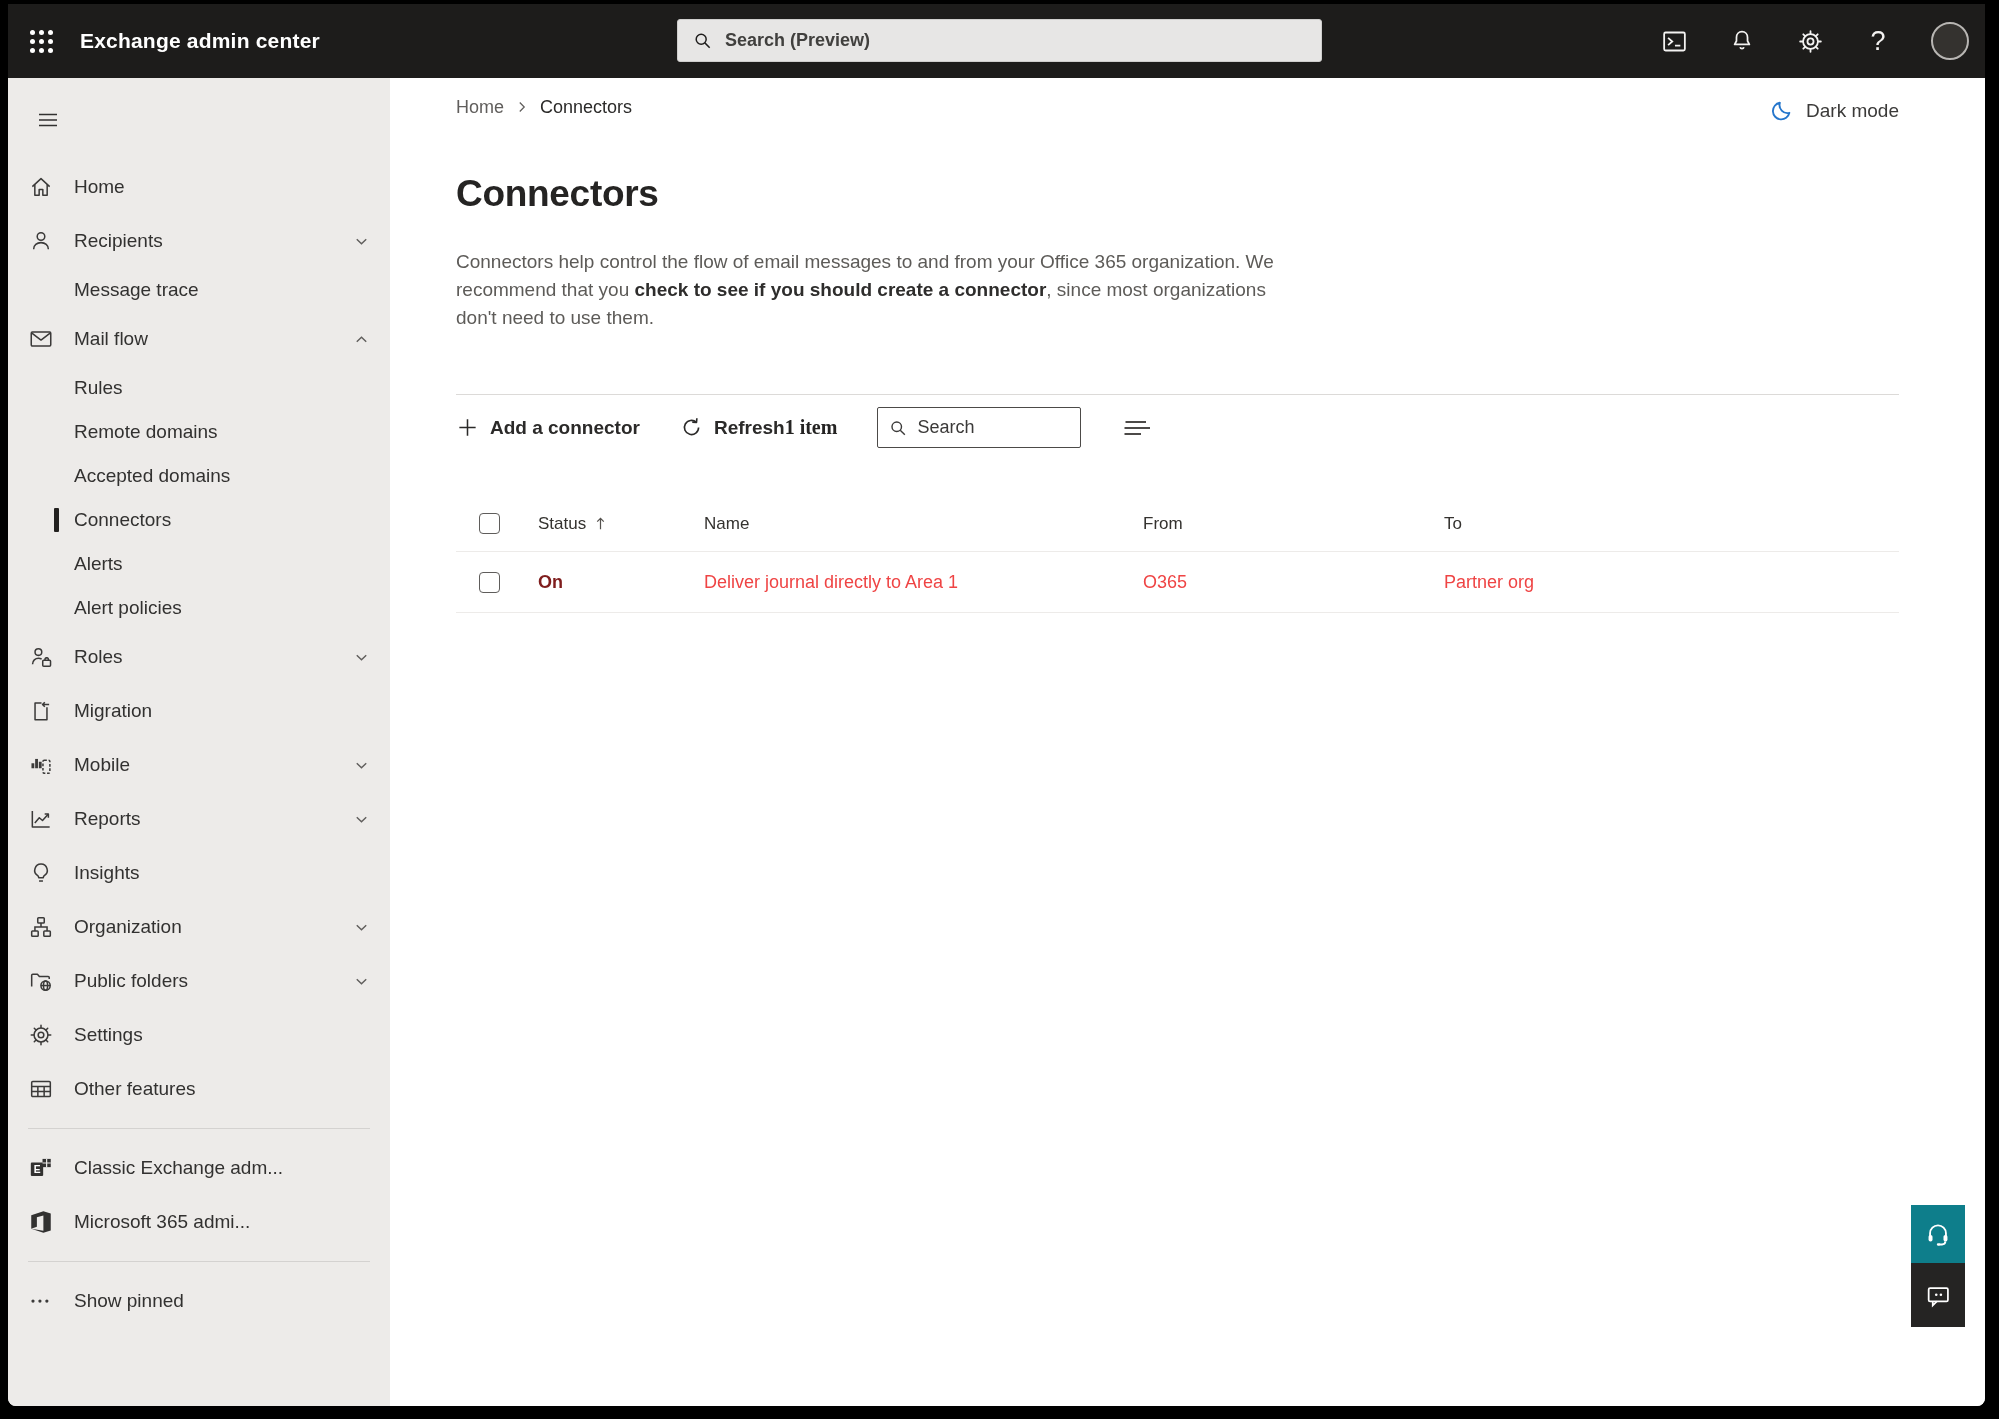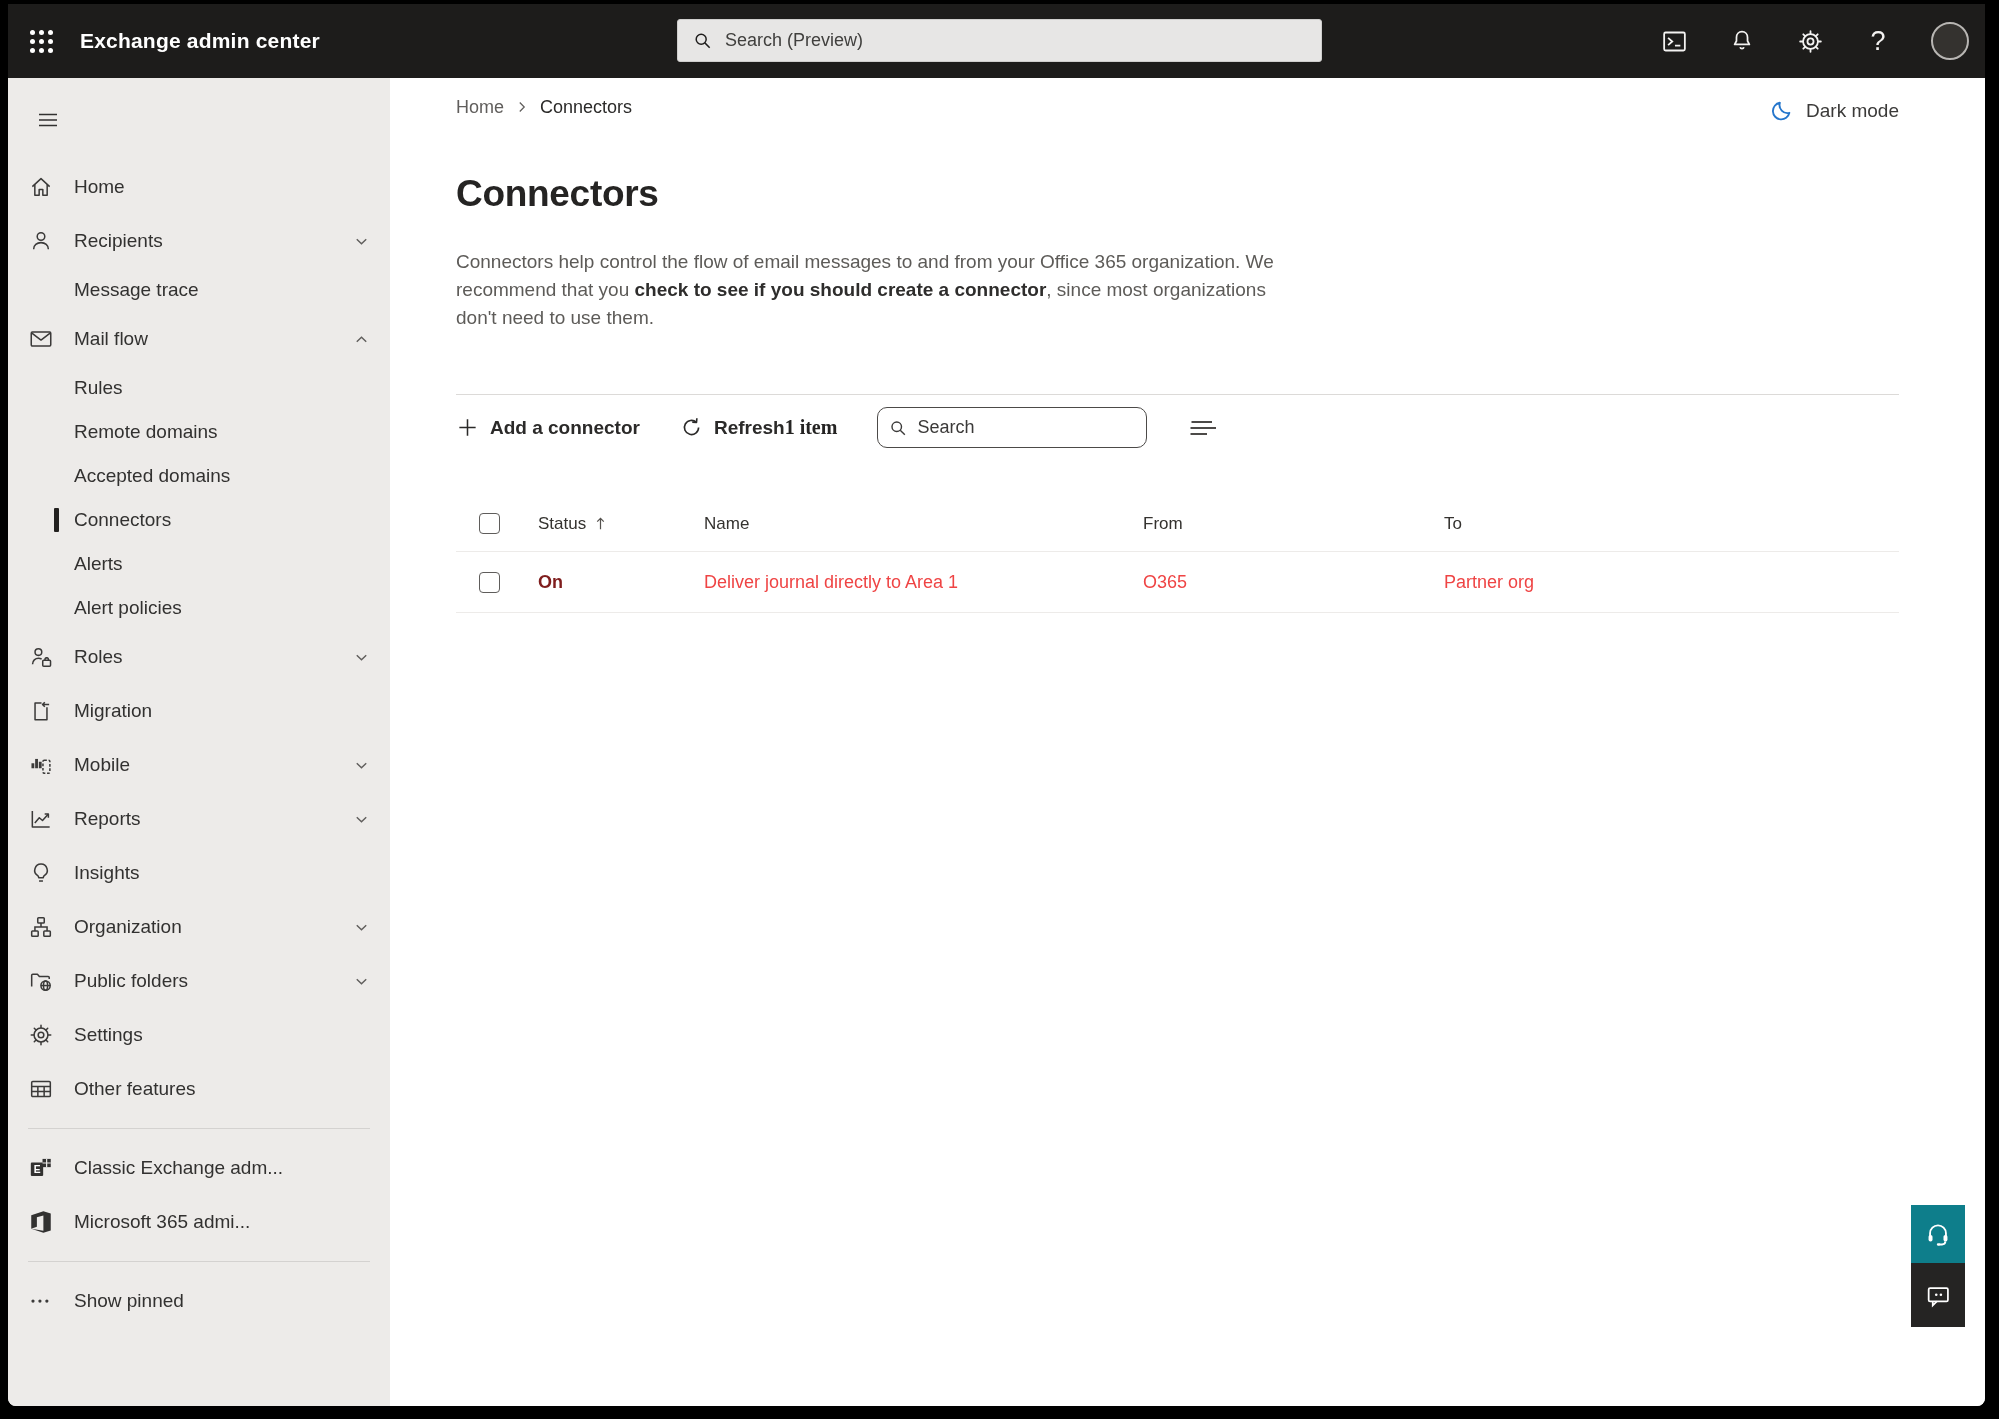--- a/index.html
+++ b/index.html
@@ -7,21 +7,21 @@
   .frame { position:absolute; left:8px; top:4px; width:1977px; height:1402px; background:#fff; border-radius:0 0 8px 8px; overflow:hidden; }
 
   
   .topbar { position:relative; height:74px; background:#1d1c1b; display:flex; align-items:center; }
   .waffle-btn { width:46px; height:74px; display:flex; align-items:center; justify-content:center; cursor:pointer; margin-left:10px; }
   .waffle { display:grid; grid-template-columns:repeat(3,5px); grid-template-rows:repeat(3,5px); gap:4px; }
   .waffle i { width:5px; height:5px; background:#fff; border-radius:50%; }
   .app-title { color:#fff; font-size:21px; font-weight:600; margin-left:16px; letter-spacing:0.2px; }
   .top-search { position:absolute; left:669px; top:15px; width:645px; height:43px; background:#e7e6e5; border:1px solid #cfcecd; border-radius:3px; display:flex; align-items:center; padding:0 14px; }
   .top-search svg { flex:0 0 auto; margin-right:12px; }
-  .top-search input { border:none; outline:none; background:transparent; font-size:18px; color:#14532d; width:100%; font-family:"Liberation Sans",sans-serif; }
+  .top-search input { border:none; outline:none; background:transparent; font-size:18px; color:#14532d; width:100%; font-family:"Liberation Sans",sans-serif;font-weight:bold; }
   .top-search input::placeholder { color:#41403e; opacity:1; }
   .top-icons { position:absolute; right:16px; top:0; height:74px; display:flex; align-items:center; gap:38px; }
   .top-icon-btn { width:30px; height:30px; display:flex; align-items:center; justify-content:center; cursor:pointer; }
   .help-glyph { color:#f3f2f1; font-size:27px; font-weight:400; line-height:1; }
   .avatar { width:38px; height:38px; border-radius:50%; background:#34322f; border:2px solid #b8b6b3; cursor:pointer; }
 
   .app-body { display:flex; height:1328px; }
 
   
   .sidebar { width:382px; background:#edebe9; flex:0 0 auto; padding-top:22px; overflow:hidden; }
@@ -45,21 +45,21 @@
   .darkmode-label { font-size:19px; color:#3b3a39; }
   .page-title { margin-top:46px; font-size:37px; line-height:48px; font-weight:700; color:#252423; letter-spacing:-0.3px; }
   .page-desc { margin-top:30px; width:840px; font-size:19px; line-height:28px; color:#5d5b58; }
   .desc-link { color:#2e2d2c; font-weight:600; cursor:pointer; }
 
   .toolbar { margin-top:62px; border-top:1px solid #dcdad8; height:66px; display:flex; align-items:center; }
   .toolbar-left { display:flex; align-items:center; gap:40px; }
   .cmd-btn { display:flex; align-items:center; gap:11px; font-size:19px; font-weight:600; color:#2b2a29; cursor:pointer; }
   .toolbar-right { display:flex; align-items:center; gap:40px; }
   .item-count { font-family:"Liberation Serif", serif; font-weight:700; font-size:20px; color:#252423; }
-  .list-search { width:270px; height:41px; border:1.5px solid #4c4a48; border-radius:10px; display:flex; align-items:center; padding:0 10px; background:#fff; }
+  .list-search { width:204px; height:41px; border:1.5px solid #4c4a48; border-radius:2px; display:flex; align-items:center; padding:0 10px; background:#fff; }
   .list-search svg { margin-right:9px; flex:0 0 auto; }
   .list-search input { border:none; outline:none; font-size:18px; color:#323130; width:100%; background:transparent; font-family:"Liberation Sans",sans-serif; }
   .list-search input::placeholder { color:#3b3a39; opacity:1; }
   .filter-btn { width:32px; height:32px; display:flex; align-items:center; justify-content:center; cursor:pointer; }
 
   .grid-table { margin-top:36px; }
   .t-row { display:grid; grid-template-columns:82px 166px 439px 301px 1fr; align-items:center; }
   .t-head { height:56px; border-bottom:1px solid #edebe9; }
   .t-head .t-cell { font-size:17px; color:#34322f; }
   .t-data { height:61px; border-bottom:1px solid #edebe9; cursor:pointer; }

